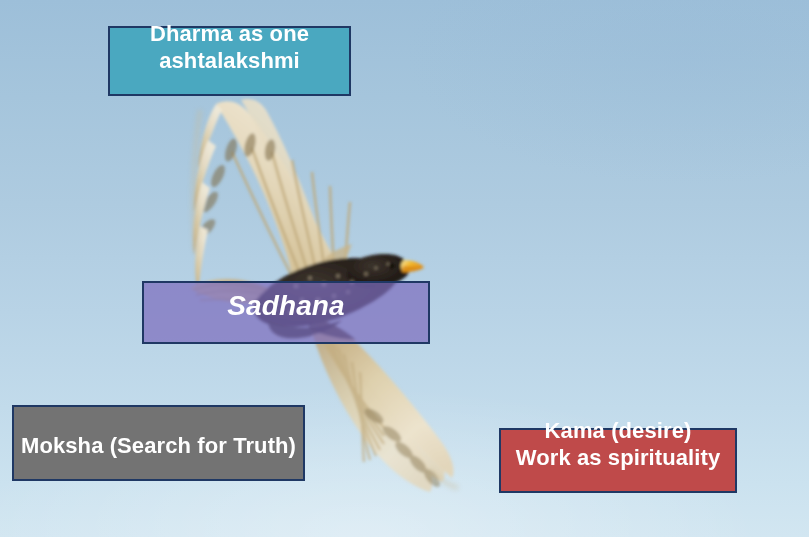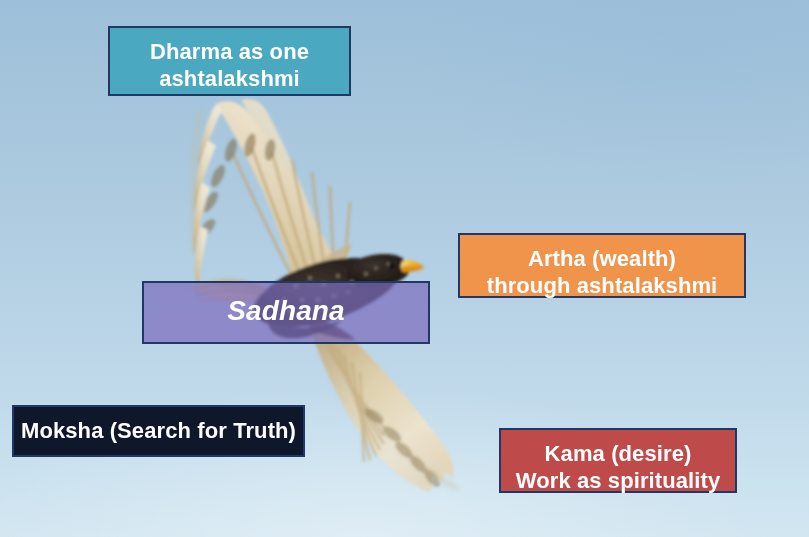--- a/index.html
+++ b/index.html
@@ -53,47 +53,47 @@
 
   
   .tbox {
     position: absolute;
     box-sizing: border-box;
     border: 2px solid #1f3864;
     color: #ffffff;
     display: flex;
     flex-direction: column;
     align-items: center;
-    justify-content: flex-start;
+    justify-content: flex-end;
     text-align: center;
     line-height: 1.22;
     font-size: 22px;
     font-weight: 700;
     letter-spacing: 0.1px;
-    padding: 11px 6px;
+    padding: 19px 6px;
   }
   .tbox .ln { display: block; white-space: nowrap; }
 
   #box-dharma {
     left: 108px; top: 26px; width: 243px; height: 70px;
     background: #4aa8c0;
   }
   #box-artha {
     left: 458px; top: 233px; width: 288px; height: 65px;
     background: #f0944c;
   }
   #box-sadhana {
     left: 142px; top: 281px; width: 288px; height: 63px;
     background: rgba(125,110,190,0.72);
     font-style: italic;
     font-size: 28px;
   }
   #box-moksha {
-    left: 12px; top: 405px; width: 293px; height: 52px;
-    background: #0f172a;
+    left: 12px; top: 405px; width: 293px; height: 76px;
+    background: #737373;
   }
   #box-kama {
     left: 499px; top: 428px; width: 238px; height: 65px;
     background: #bf4a4a;
   }
 </style>
 </head>
 <body>
 
 <div id="slide">
@@ -262,24 +262,20 @@
       <path d="M200,110 C194,150 192,200 196,250" stroke="#cbbb94" stroke-width="5" fill="none"></path>
       <path d="M430,470 C440,480 450,486 458,488" stroke="#cbbb94" stroke-width="5" fill="none"></path>
     </g>
   </svg>
 
   <div class="tbox" id="box-dharma">
     <span class="ln">Dharma as one</span>
     <span class="ln">ashtalakshmi</span>
   </div>
 
-  <div class="tbox" id="box-artha">
-    <span class="ln">Artha (wealth)</span>
-    <span class="ln">through ashtalakshmi</span>
-  </div>
 
   <div class="tbox" id="box-sadhana">
     <span class="ln">Sadhana</span>
   </div>
 
   <div class="tbox" id="box-moksha">
     <span class="ln">Moksha (Search for Truth)</span>
   </div>
 
   <div class="tbox" id="box-kama">

